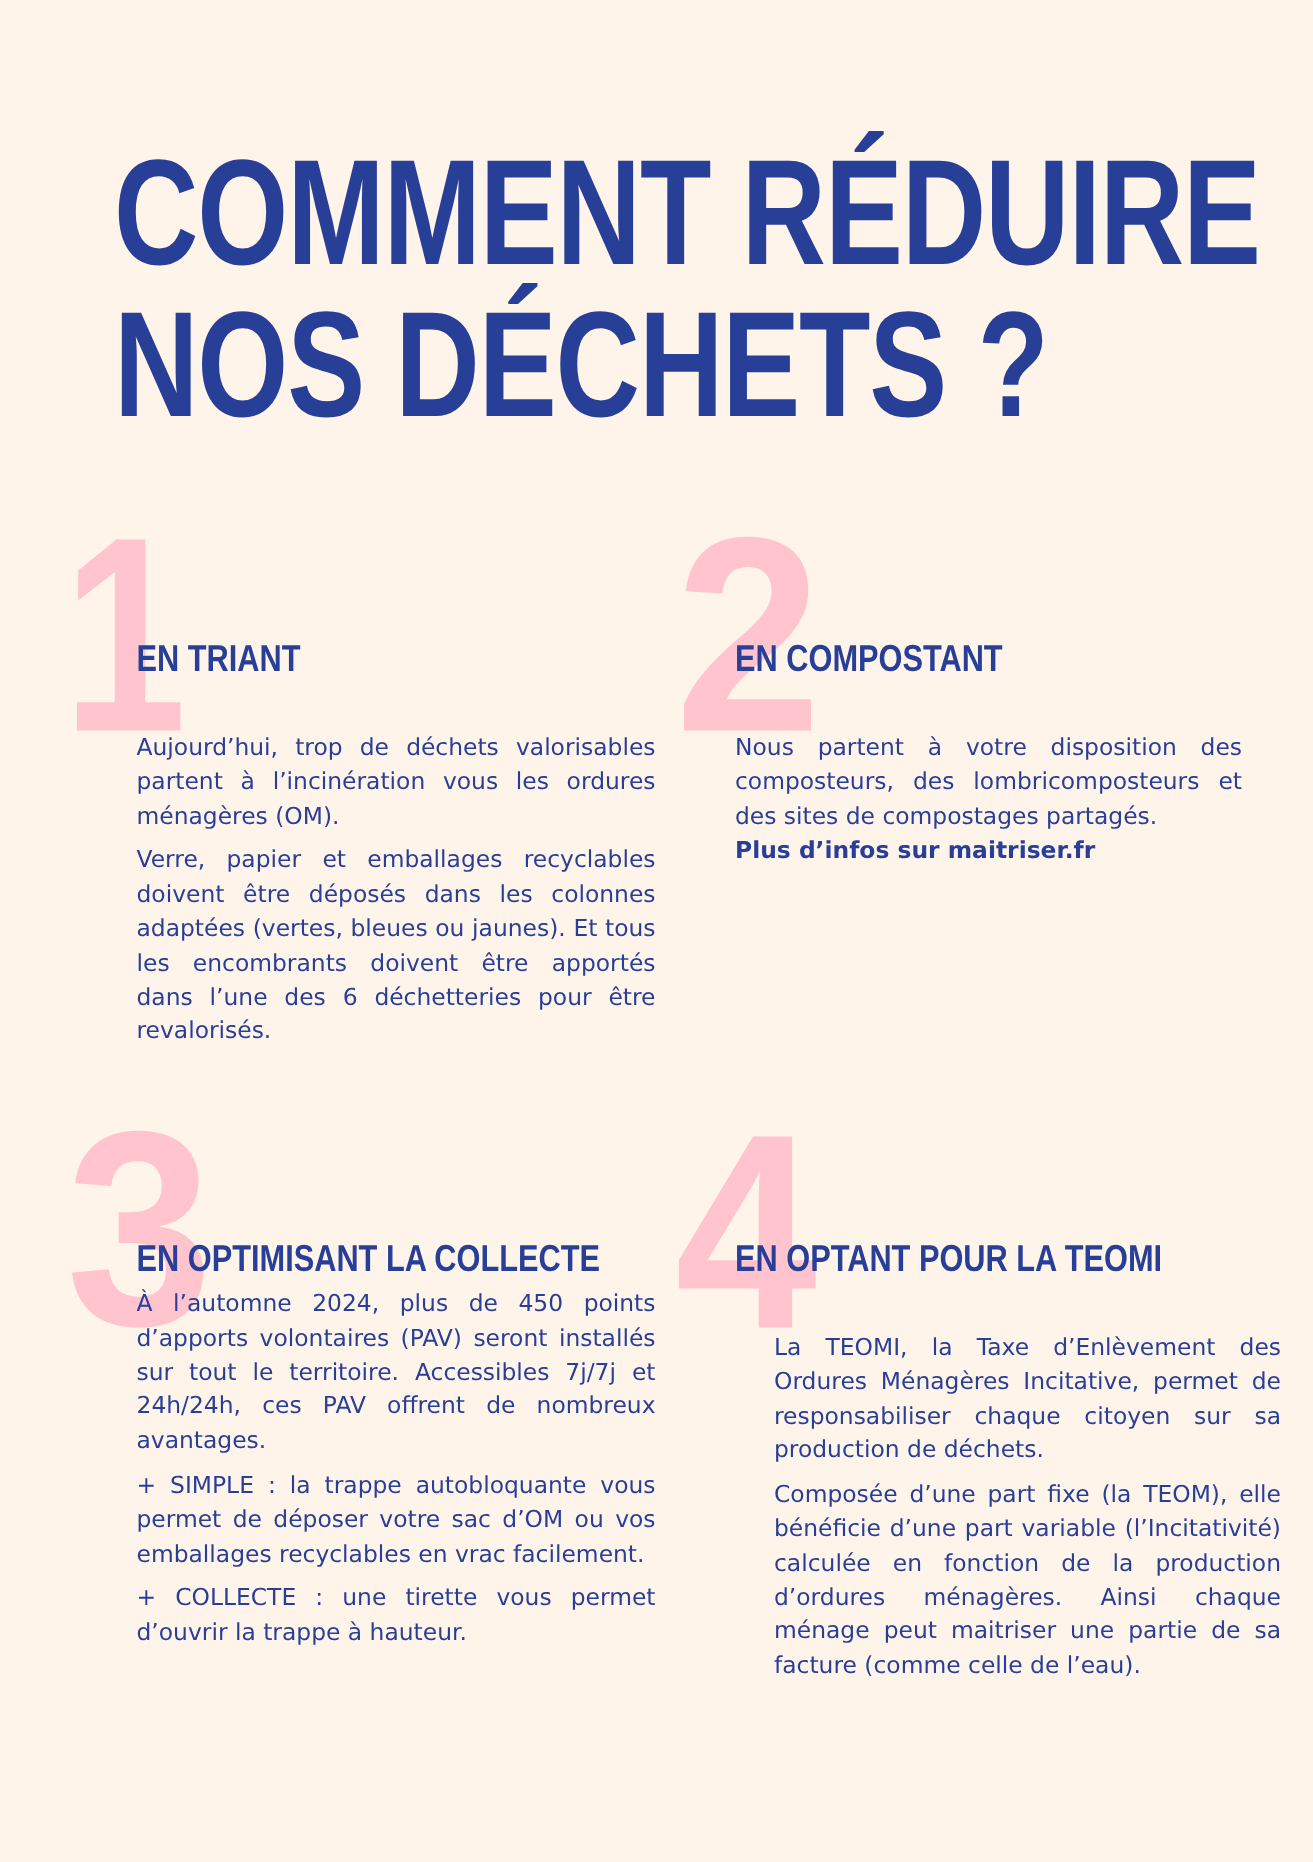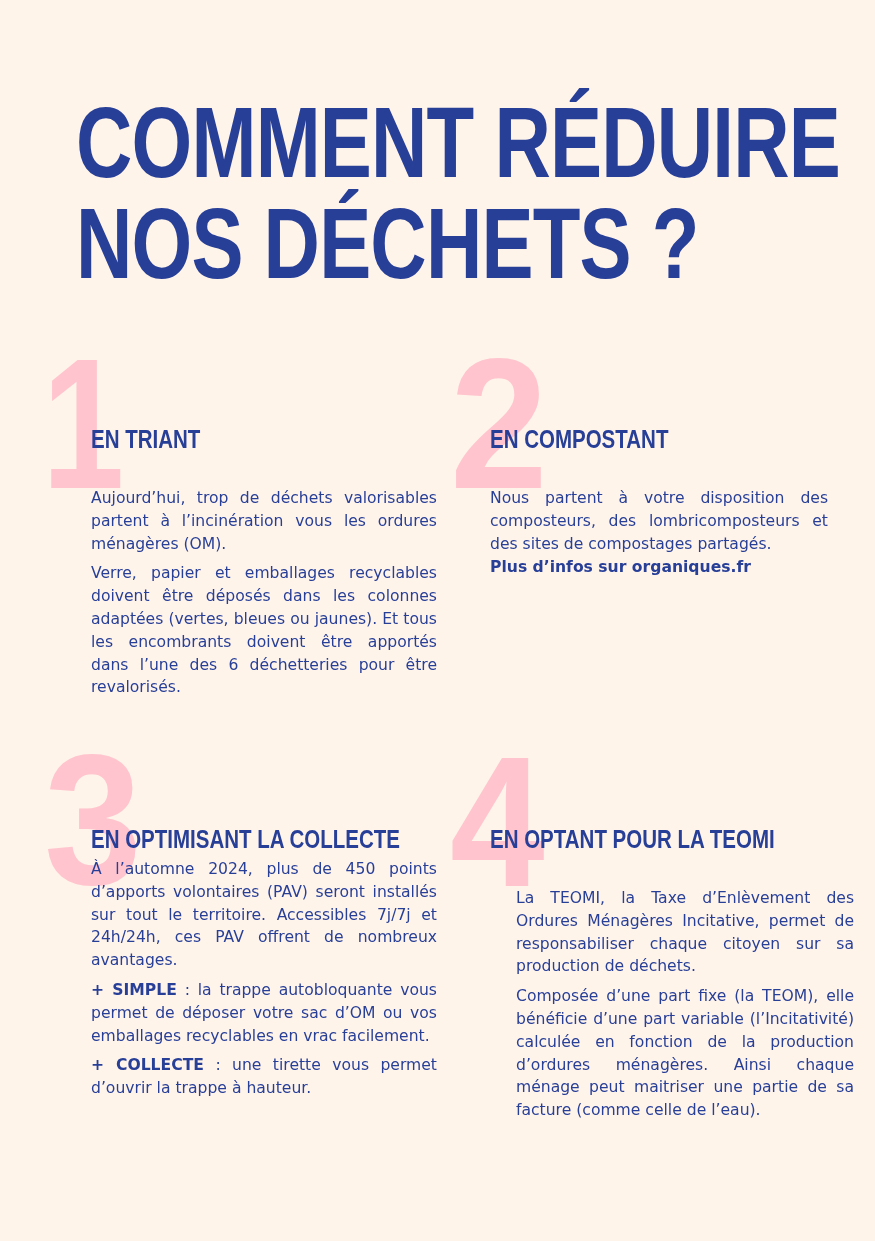--- a/index.html
+++ b/index.html
@@ -51,21 +51,21 @@
       position: absolute;
       width: 346px;
       font-family: "DejaVu Sans", sans-serif;
       font-size: 15.6px;
       line-height: 22.8px;
       text-align: justify;
       color: #283F98;
       z-index: 1;
     }
     .body p { margin: 0 0 7px 0; }
-    .body b { font-weight: bold; }
+    .body b { font-weight: normal; }
     .link-line { font-weight: bold; display:block; margin-top:-6px; }
   </style>
 </head>
 <body>
 
 <h1 class="title">
   <span>COMMENT RÉDUIRE</span>
   <span>NOS DÉCHETS ?</span>
 </h1>
 
@@ -73,21 +73,21 @@
 <h2 class="heading" style="left:91px; top:426px;">EN TRIANT</h2>
 <div class="body" style="left:91px; top:487px;">
   <p>Aujourd’hui, trop de déchets valorisables partent à l’incinération vous les ordures ménagères (OM).</p>
   <p>Verre, papier et emballages recyclables doivent être déposés dans les colonnes adaptées (vertes, bleues ou jaunes). Et tous les encombrants doivent être apportés dans l’une des 6 déchetteries pour être revalorisés.</p>
 </div>
 
 <div class="numeral" style="left:450px; top:332px; transform:scaleX(0.95);">2</div>
 <h2 class="heading" style="left:490px; top:426px;">EN COMPOSTANT</h2>
 <div class="body" style="left:490px; top:487px; width:338px;">
   <p>Nous partent à votre disposition des composteurs, des lombricomposteurs et des sites de compostages partagés.</p>
-  <span class="link-line">Plus d’infos sur organiques.fr</span>
+  <span class="link-line">Plus d’infos sur maitriser.fr</span>
 </div>
 
 <div class="numeral" style="left:44px; top:728px; transform:scaleX(0.95);">3</div>
 <h2 class="heading" style="left:91px; top:826px;">EN OPTIMISANT LA COLLECTE</h2>
 <div class="body" style="left:91px; top:858px;">
   <p>À l’automne 2024, plus de 450 points d’apports volontaires (PAV) seront installés sur tout le territoire. Accessibles 7j/7j et 24h/24h, ces PAV offrent de nombreux avantages.</p>
   <p><b>+ SIMPLE</b><span> : la trappe autobloquante vous permet de déposer votre sac d’OM ou vos emballages recyclables en vrac facilement.</span></p>
   <p><b>+ COLLECTE</b><span> : une tirette vous permet d’ouvrir la trappe à hauteur.</span></p>
 </div>
 

